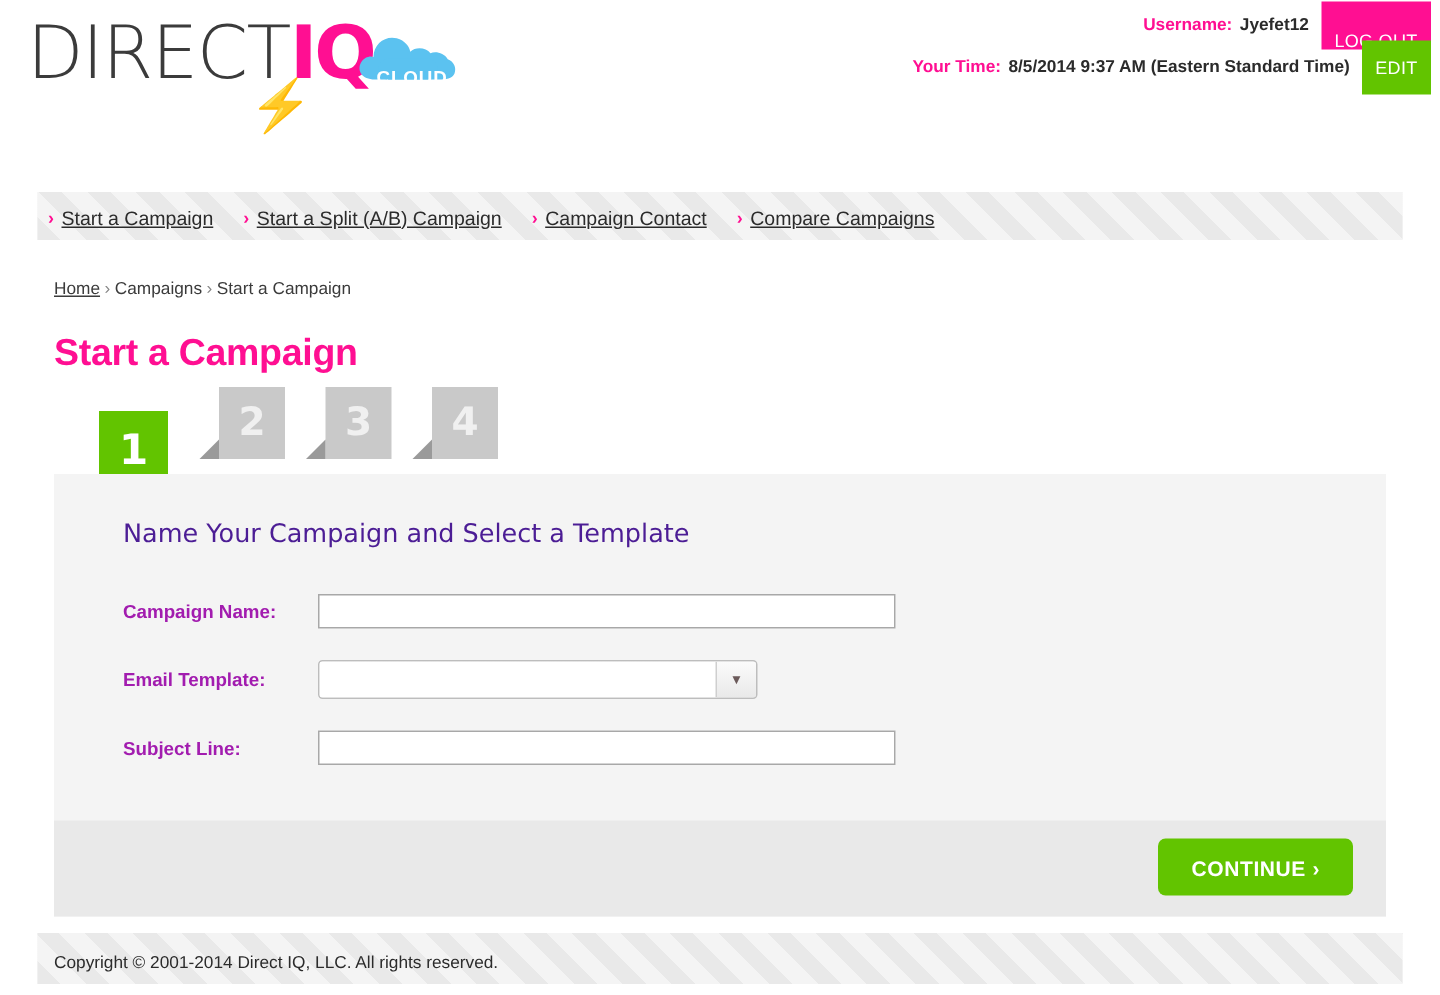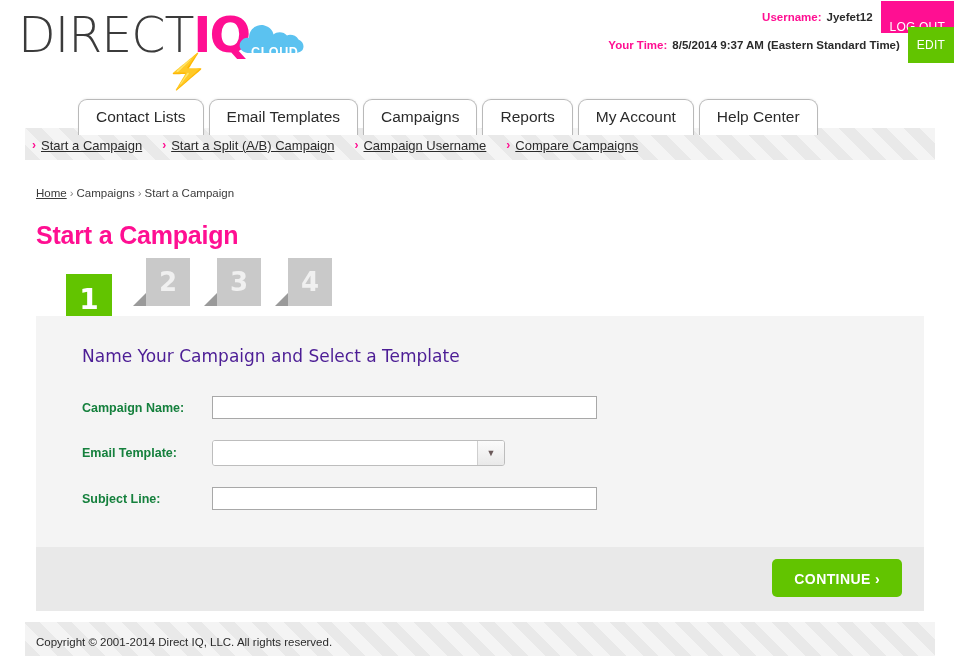--- a/index.html
+++ b/index.html
@@ -258,21 +258,21 @@
   }
   .field-row {
     display: flex;
     align-items: center;
     margin-bottom: 21px;
   }
   .field-label {
     width: 130px;
     font-size: 12.5px;
     font-weight: bold;
-    color: #15803d;
+    color: #a21caf;
   }
   .txt-input {
     height: 23px;
     width: 385px;
     border: 1px solid #a8a8a8;
     background: #ffffff;
     font-size: 13px;
     padding: 2px 5px;
     font-family: "Liberation Sans", sans-serif;
     color: #222;
@@ -370,42 +370,34 @@
   <div class="logo">
     <span class="logo-word logo-direct">DIRECT</span><span class="logo-word logo-iq">IQ</span>
     <span class="logo-bolt">⚡</span>
     <svg class="cloud" viewBox="0 0 70 36">
       <path d="M14 33 C5 33 2 27 4.5 22 C6.5 18 11 17 13 18 C13 9 21 3.5 28.5 5.5 C34 7 37 11 37.5 14.5 C41 11 48 11.5 51 15.5 C54 14 60 15 62.5 19.5 C66.5 21 68.5 25 67 29 C65.5 32.5 61 33 57 33 Z" fill="#5bc2f0"></path>
       <rect x="16" y="19" width="40" height="14" rx="7" fill="#5bc2f0"></rect>
     </svg>
     <span class="cloud-label">CLOUD</span>
   </div>
 
-  <div class="tabs">
-    <div class="tab">Contact Lists</div>
-    <div class="tab">Email Templates</div>
-    <div class="tab">Campaigns</div>
-    <div class="tab">Reports</div>
-    <div class="tab">My Account</div>
-    <div class="tab">Help Center</div>
-  </div>
 
   <div class="stripe-band"></div>
   <div class="subnav">
     <div class="subnav-item">
       <span class="chev">›</span>
       <span class="subnav-link">Start a Campaign</span>
     </div>
     <div class="subnav-item">
       <span class="chev">›</span>
       <span class="subnav-link">Start a Split (A/B) Campaign</span>
     </div>
     <div class="subnav-item">
       <span class="chev">›</span>
-      <span class="subnav-link">Campaign Username</span>
+      <span class="subnav-link">Campaign Contact</span>
     </div>
     <div class="subnav-item">
       <span class="chev">›</span>
       <span class="subnav-link">Compare Campaigns</span>
     </div>
   </div>
 
   <div class="breadcrumb">
     <span class="bc-home">Home</span><span class="bc-sep">›</span><span>Campaigns</span><span class="bc-sep">›</span><span>Start a Campaign</span>
   </div>

